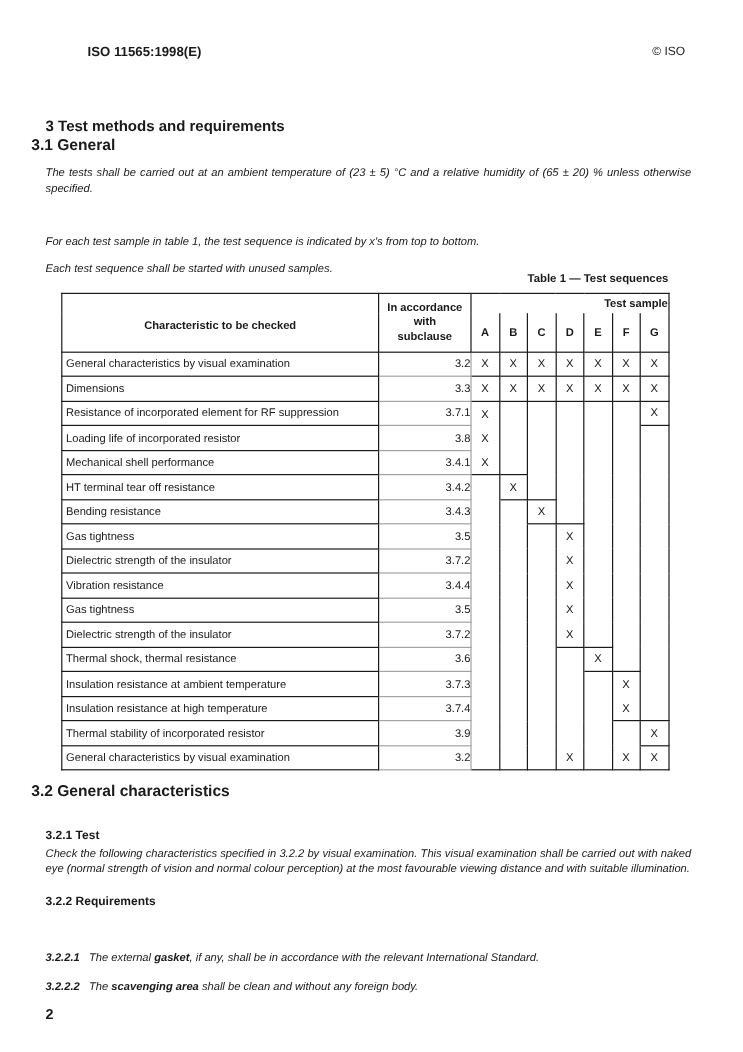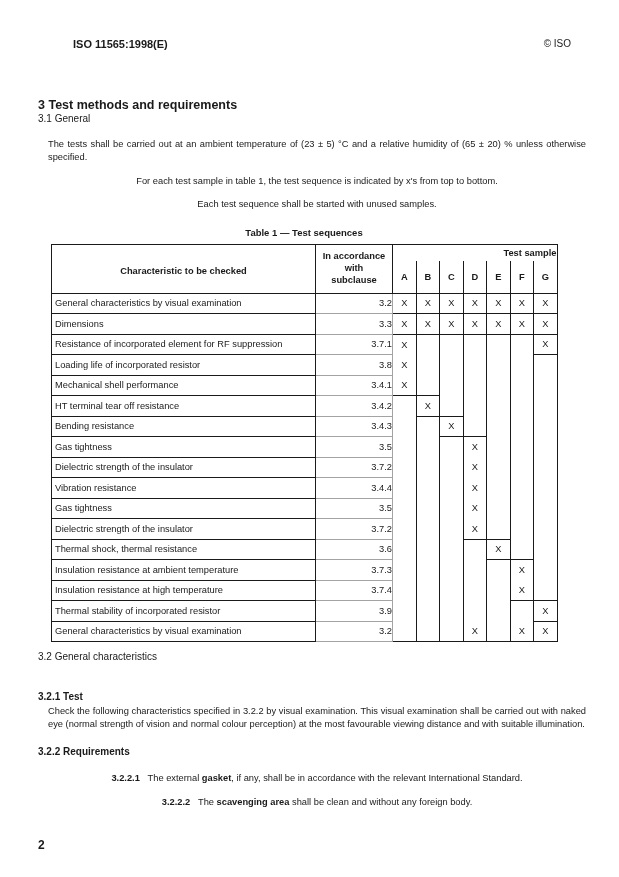--- a/index.html
+++ b/index.html
@@ -2,25 +2,25 @@
 <html><head>
 <meta charset="utf-8">
 <style>
   html, body { margin: 0; padding: 0; background: #ffffff; }
   body { width: 619px; height: 877px; position: relative; overflow: hidden;
          font-family: "Liberation Sans", sans-serif; color: #1a1a1a; }
   .abs { position: absolute; }
   .hdr-left { left: 38px; top: 38px; font-size: 11px; font-weight: bold; padding-left: 35px; }
   .hdr-right { right: 48px; top: 38px; font-size: 10px; }
   .h1 { left: 38px; top: 86px; font-size: 12.5px; font-weight: bold; margin-top: 12px; }
-  .h2 { left: 38px; top: 113px; font-size: 10px; font-weight: normal; }
+  .h2 { left: 26px; top: 113px; font-size: 13px; font-weight: bold; }
   .h3 { font-size: 10px; font-weight: bold; }
-  .para { left: 48px; width: 538px; font-size: 9.3px; line-height: 13px; text-align: justify; }
-  .para.last-left { text-align: center; }
-  .caption { left: 51px; width: 506px; top: 227px; text-align: center; font-size: 9.5px; font-weight: bold; }
+  .para { left: 38px; width: 538px; font-size: 9.3px; line-height: 13px; text-align: justify; font-style: italic; }
+  .para.last-left { text-align: left; margin-top: 20px; }
+  .caption { left: 51px; width: 506px; top: 227px; text-align: right; font-size: 9.5px; font-weight: bold; }
 
   table.seq { position: absolute; left: 51px; top: 244px; border-collapse: collapse;
               font-size: 9.3px; table-layout: fixed; }
   table.seq td, table.seq th { padding: 0; height: 19.5px; }
   .c1 { width: 264px; }
   .c2 { width: 77px; }
   .cs { width: 23.5px; }
   th { font-weight: bold; }
   .char-cell { text-align: left; padding-left: 3px !important; border: 1px solid #1a1a1a; }
   .sub-cell { text-align: right; border: 1px solid #a3a3a3; }

